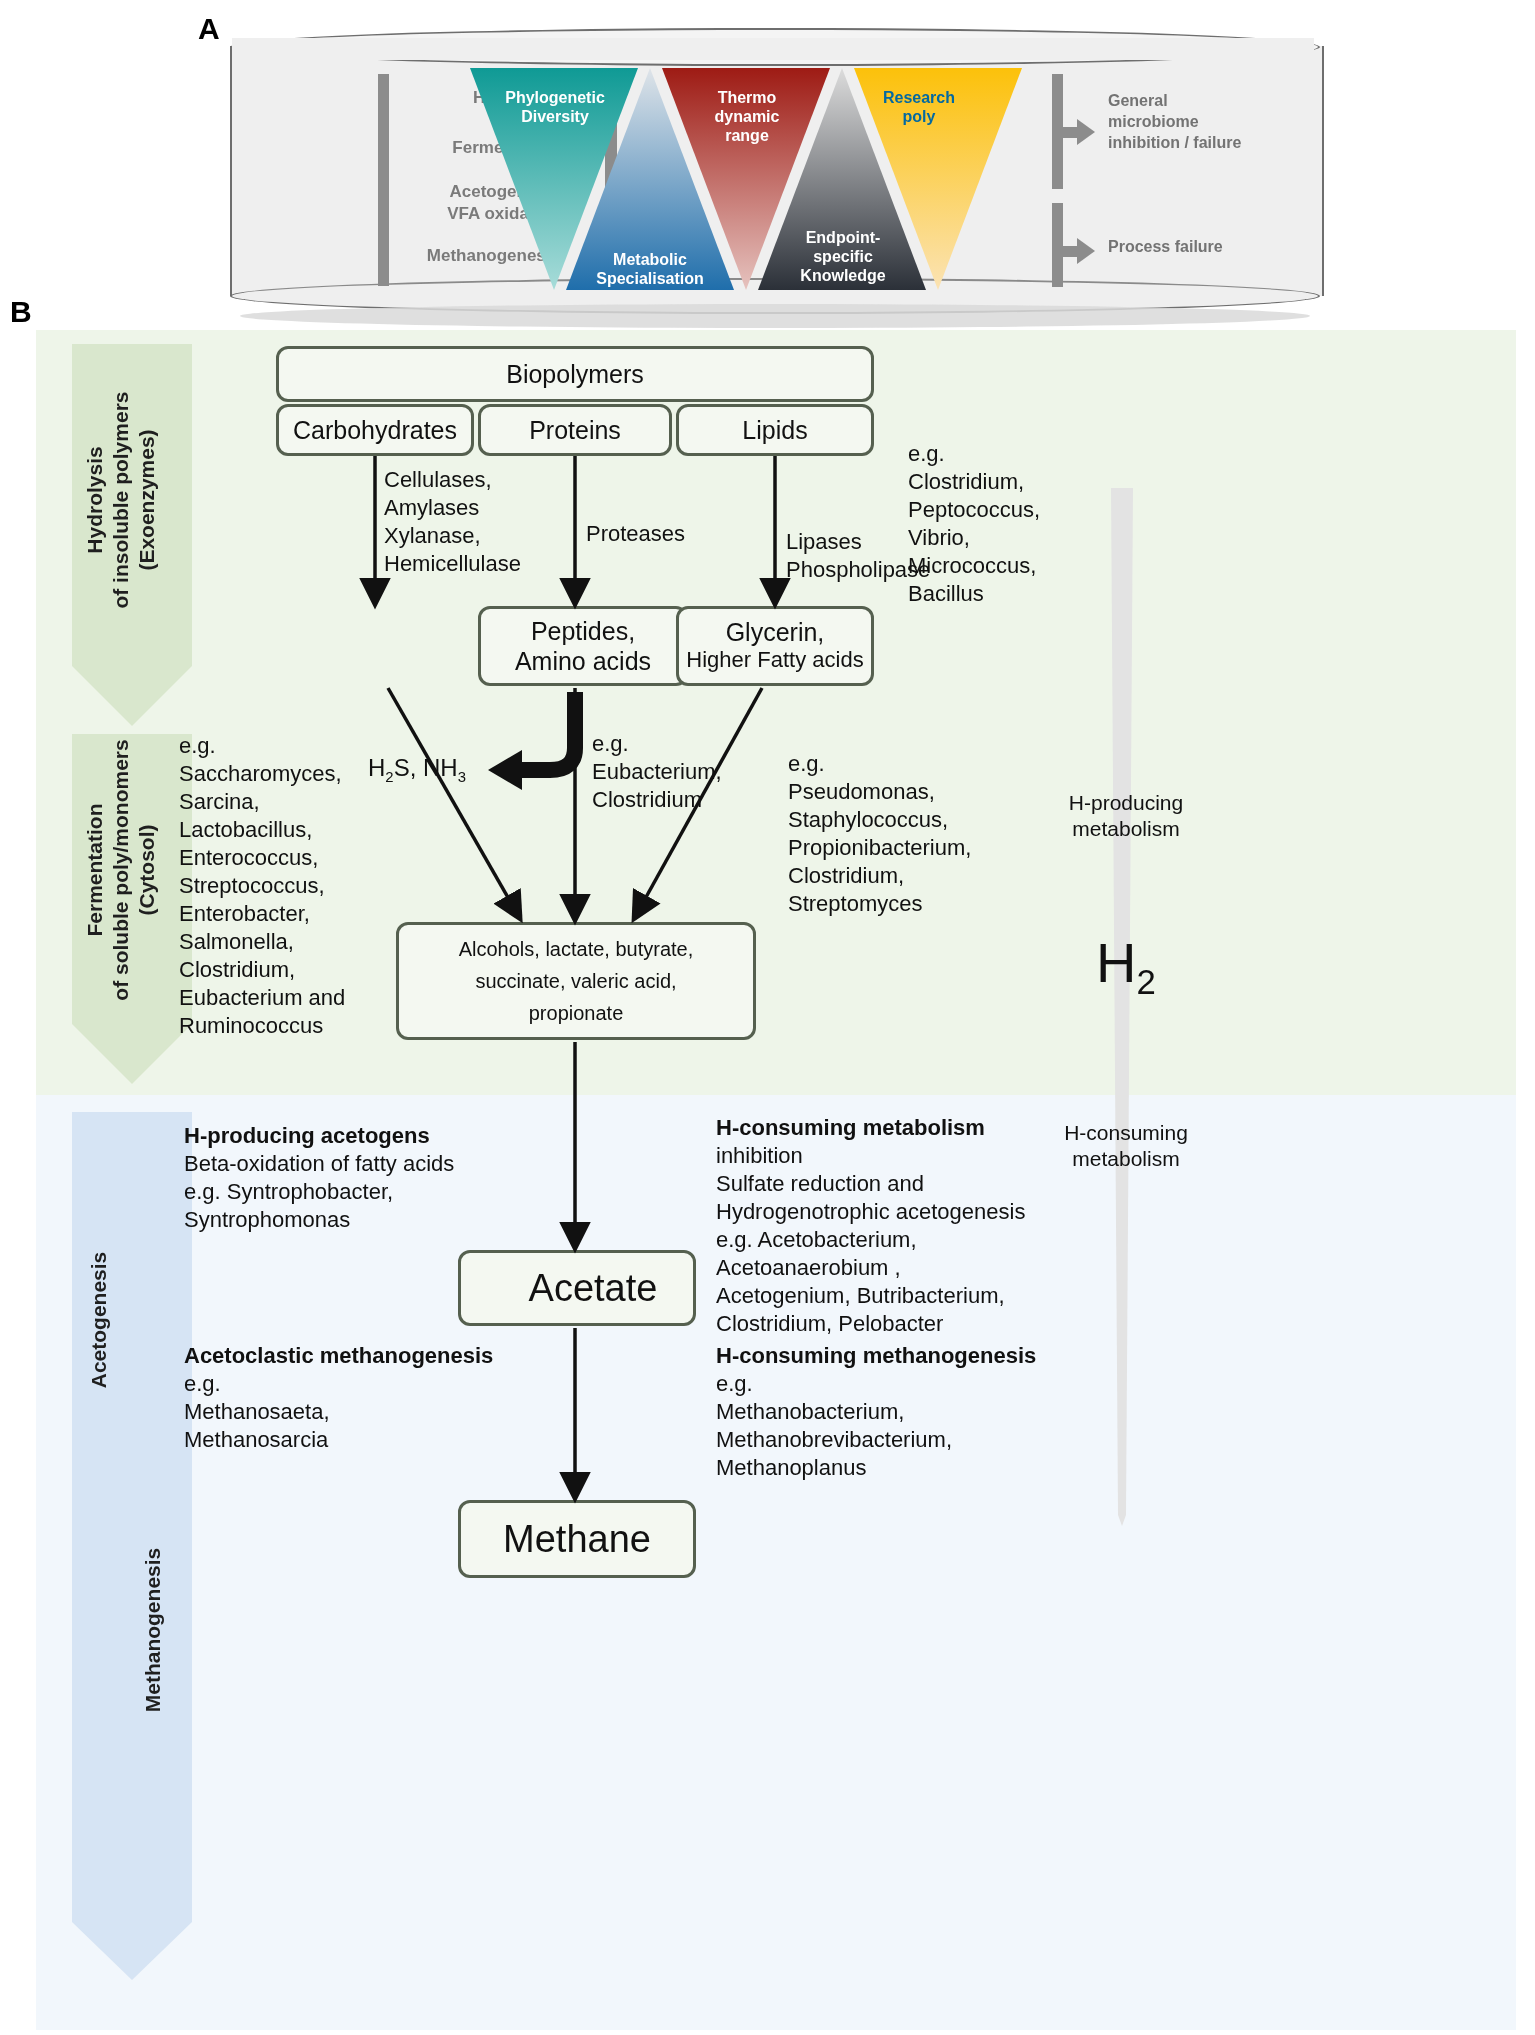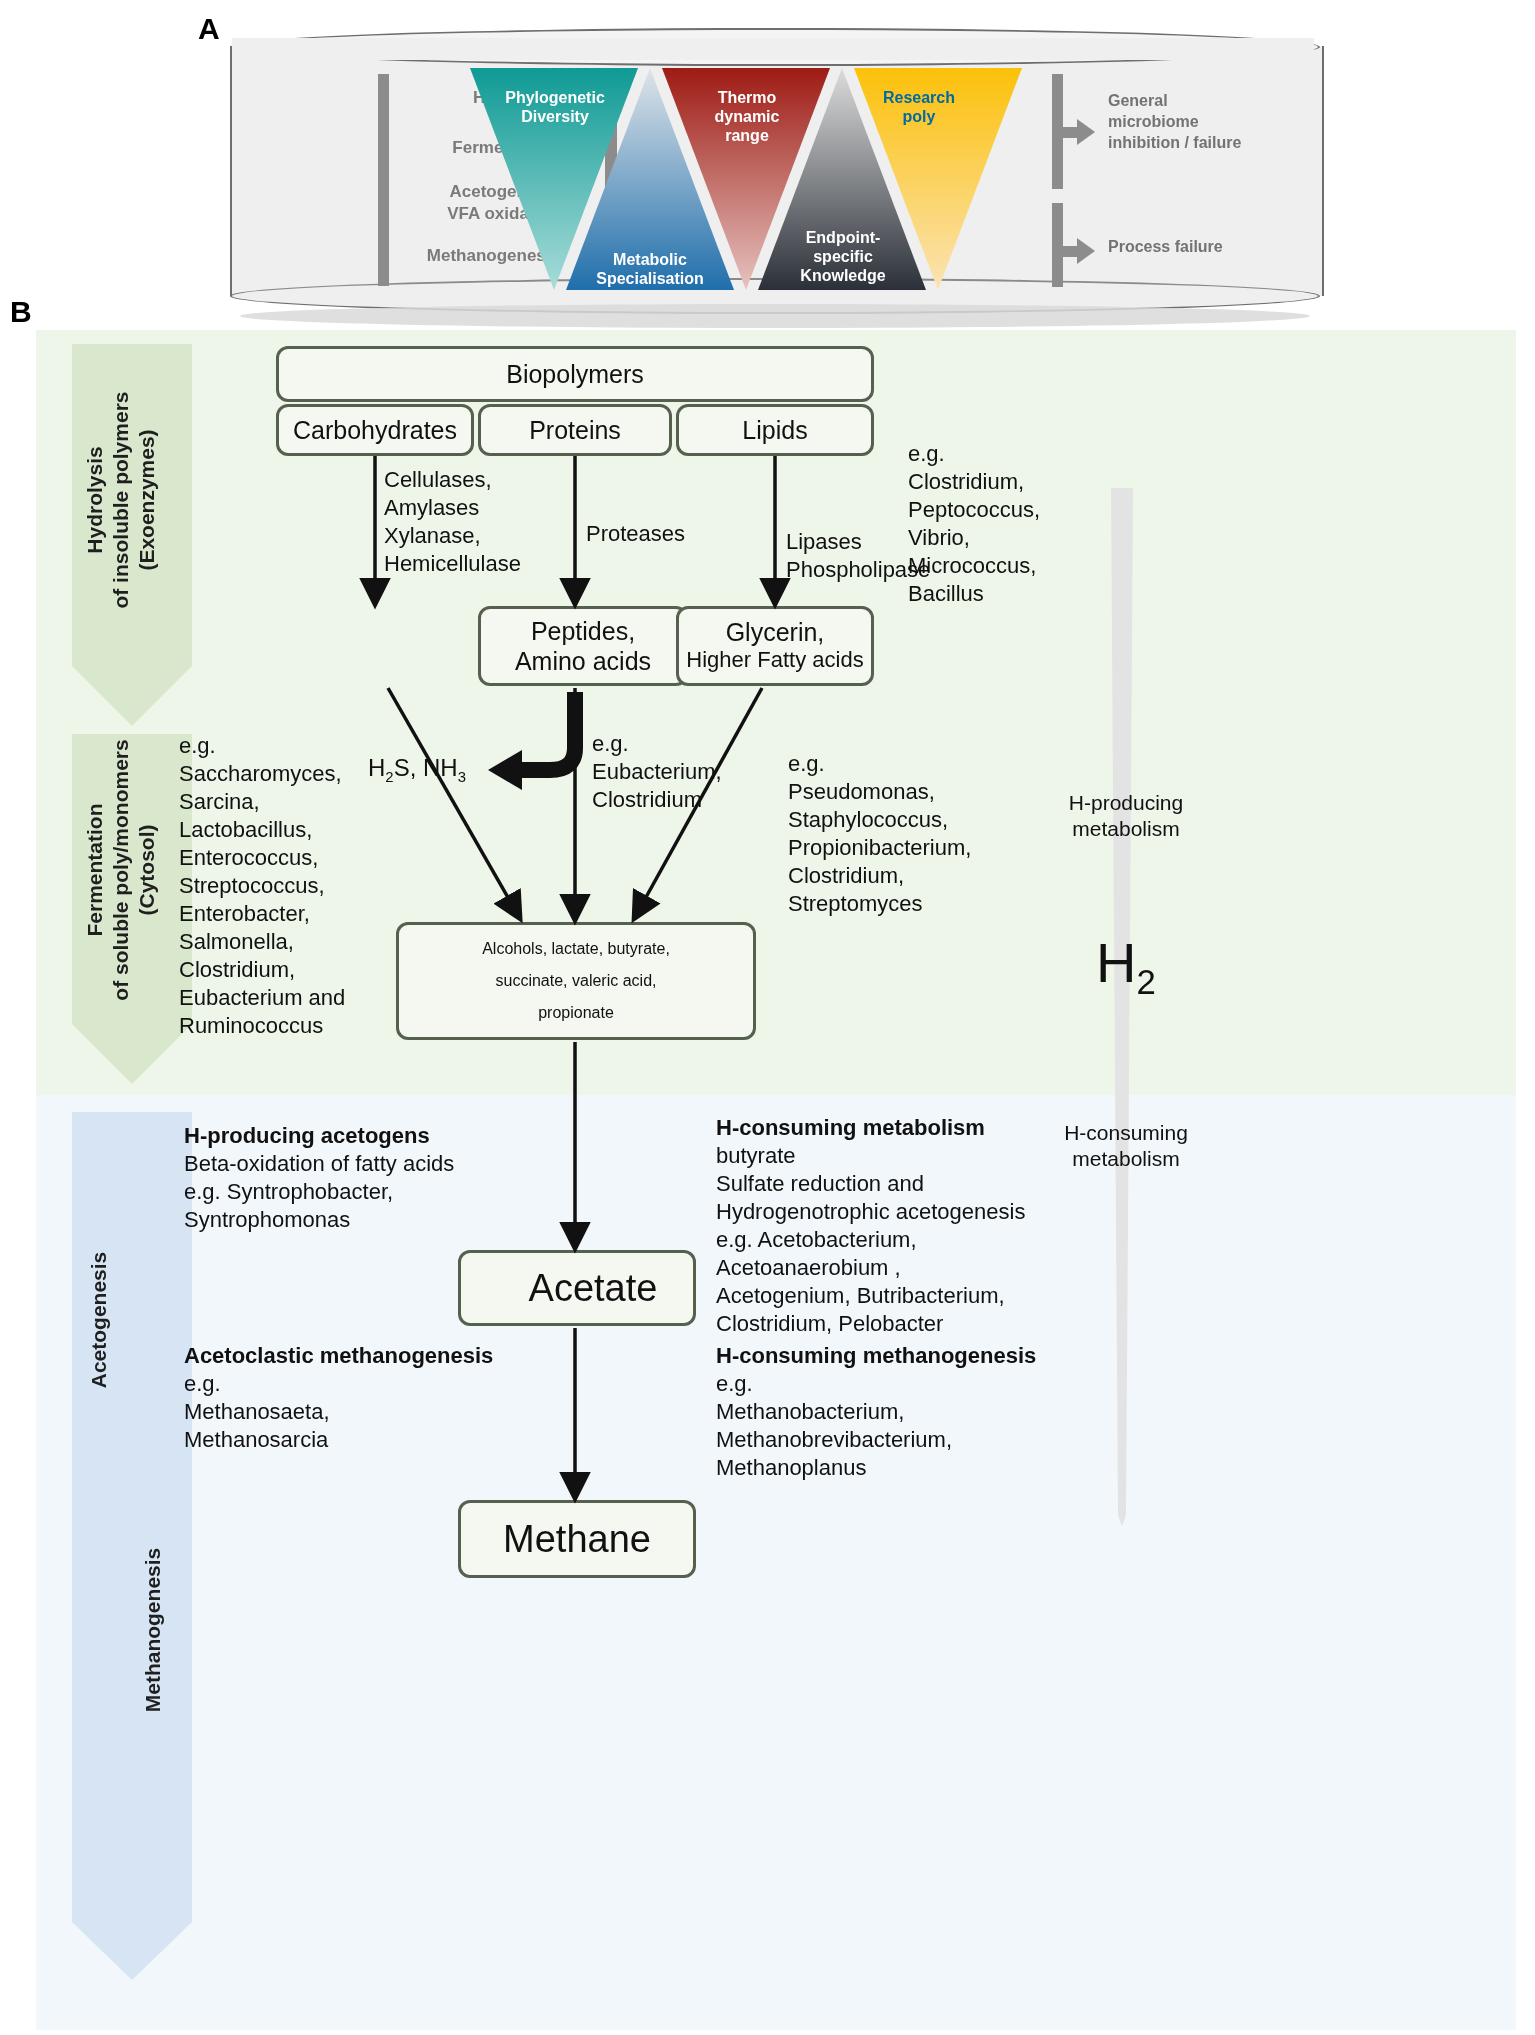--- a/index.html
+++ b/index.html
@@ -209,21 +209,21 @@
 
   <div class="nbox" style="left:442px;top:276px;width:210px;height:80px;flex-direction:column;">
     <span>Peptides,</span>
     <span>Amino acids</span>
   </div>
   <div class="nbox" style="left:640px;top:276px;width:198px;height:80px;flex-direction:column;font-size:22px;line-height:27px;">
     <span style="font-size:25px;">Glycerin,</span>
     <span>Higher Fatty acids</span>
   </div>
 
-  <div class="nbox" style="left:360px;top:592px;width:360px;height:118px;flex-direction:column;font-size:16px;line-height:32px;">
+  <div class="nbox" style="left:360px;top:592px;width:360px;height:118px;flex-direction:column;font-size:20px;line-height:32px;">
     <span>Alcohols, lactate, butyrate,</span>
     <span>succinate, valeric acid,</span>
     <span>propionate</span>
   </div>
 
   <div class="nbox" style="left:422px;top:920px;width:238px;height:76px;font-size:38px;padding-left:32px;">Acetate</div>
   <div class="nbox" style="left:422px;top:1170px;width:238px;height:78px;font-size:38px;">Methane</div>
 
   <svg class="ovl">
     <defs>
@@ -308,21 +308,21 @@
 
   <div class="txt" style="left:148px;top:792px;">
     <span class="bold" style="font-weight:bold;">H-producing acetogens</span><br>
     <span>Beta-oxidation of fatty acids</span><br>
     <span>e.g. Syntrophobacter,</span><br>
     <span>Syntrophomonas</span>
   </div>
 
   <div class="txt" style="left:680px;top:784px;">
     <span class="bold" style="font-weight:bold;">H-consuming metabolism</span><br>
-    <span>butyrate</span><br>
+    <span>inhibition</span><br>
     <span>Sulfate reduction and</span><br>
     <span>Hydrogenotrophic acetogenesis</span><br>
     <span>e.g. Acetobacterium,</span><br>
     <span>Acetoanaerobium ,</span><br>
     <span>Acetogenium, Butribacterium,</span><br>
     <span>Clostridium, Pelobacter</span>
   </div>
 
   <div class="txt" style="left:148px;top:1012px;">
     <span class="bold" style="font-weight:bold;">Acetoclastic methanogenesis</span><br>

